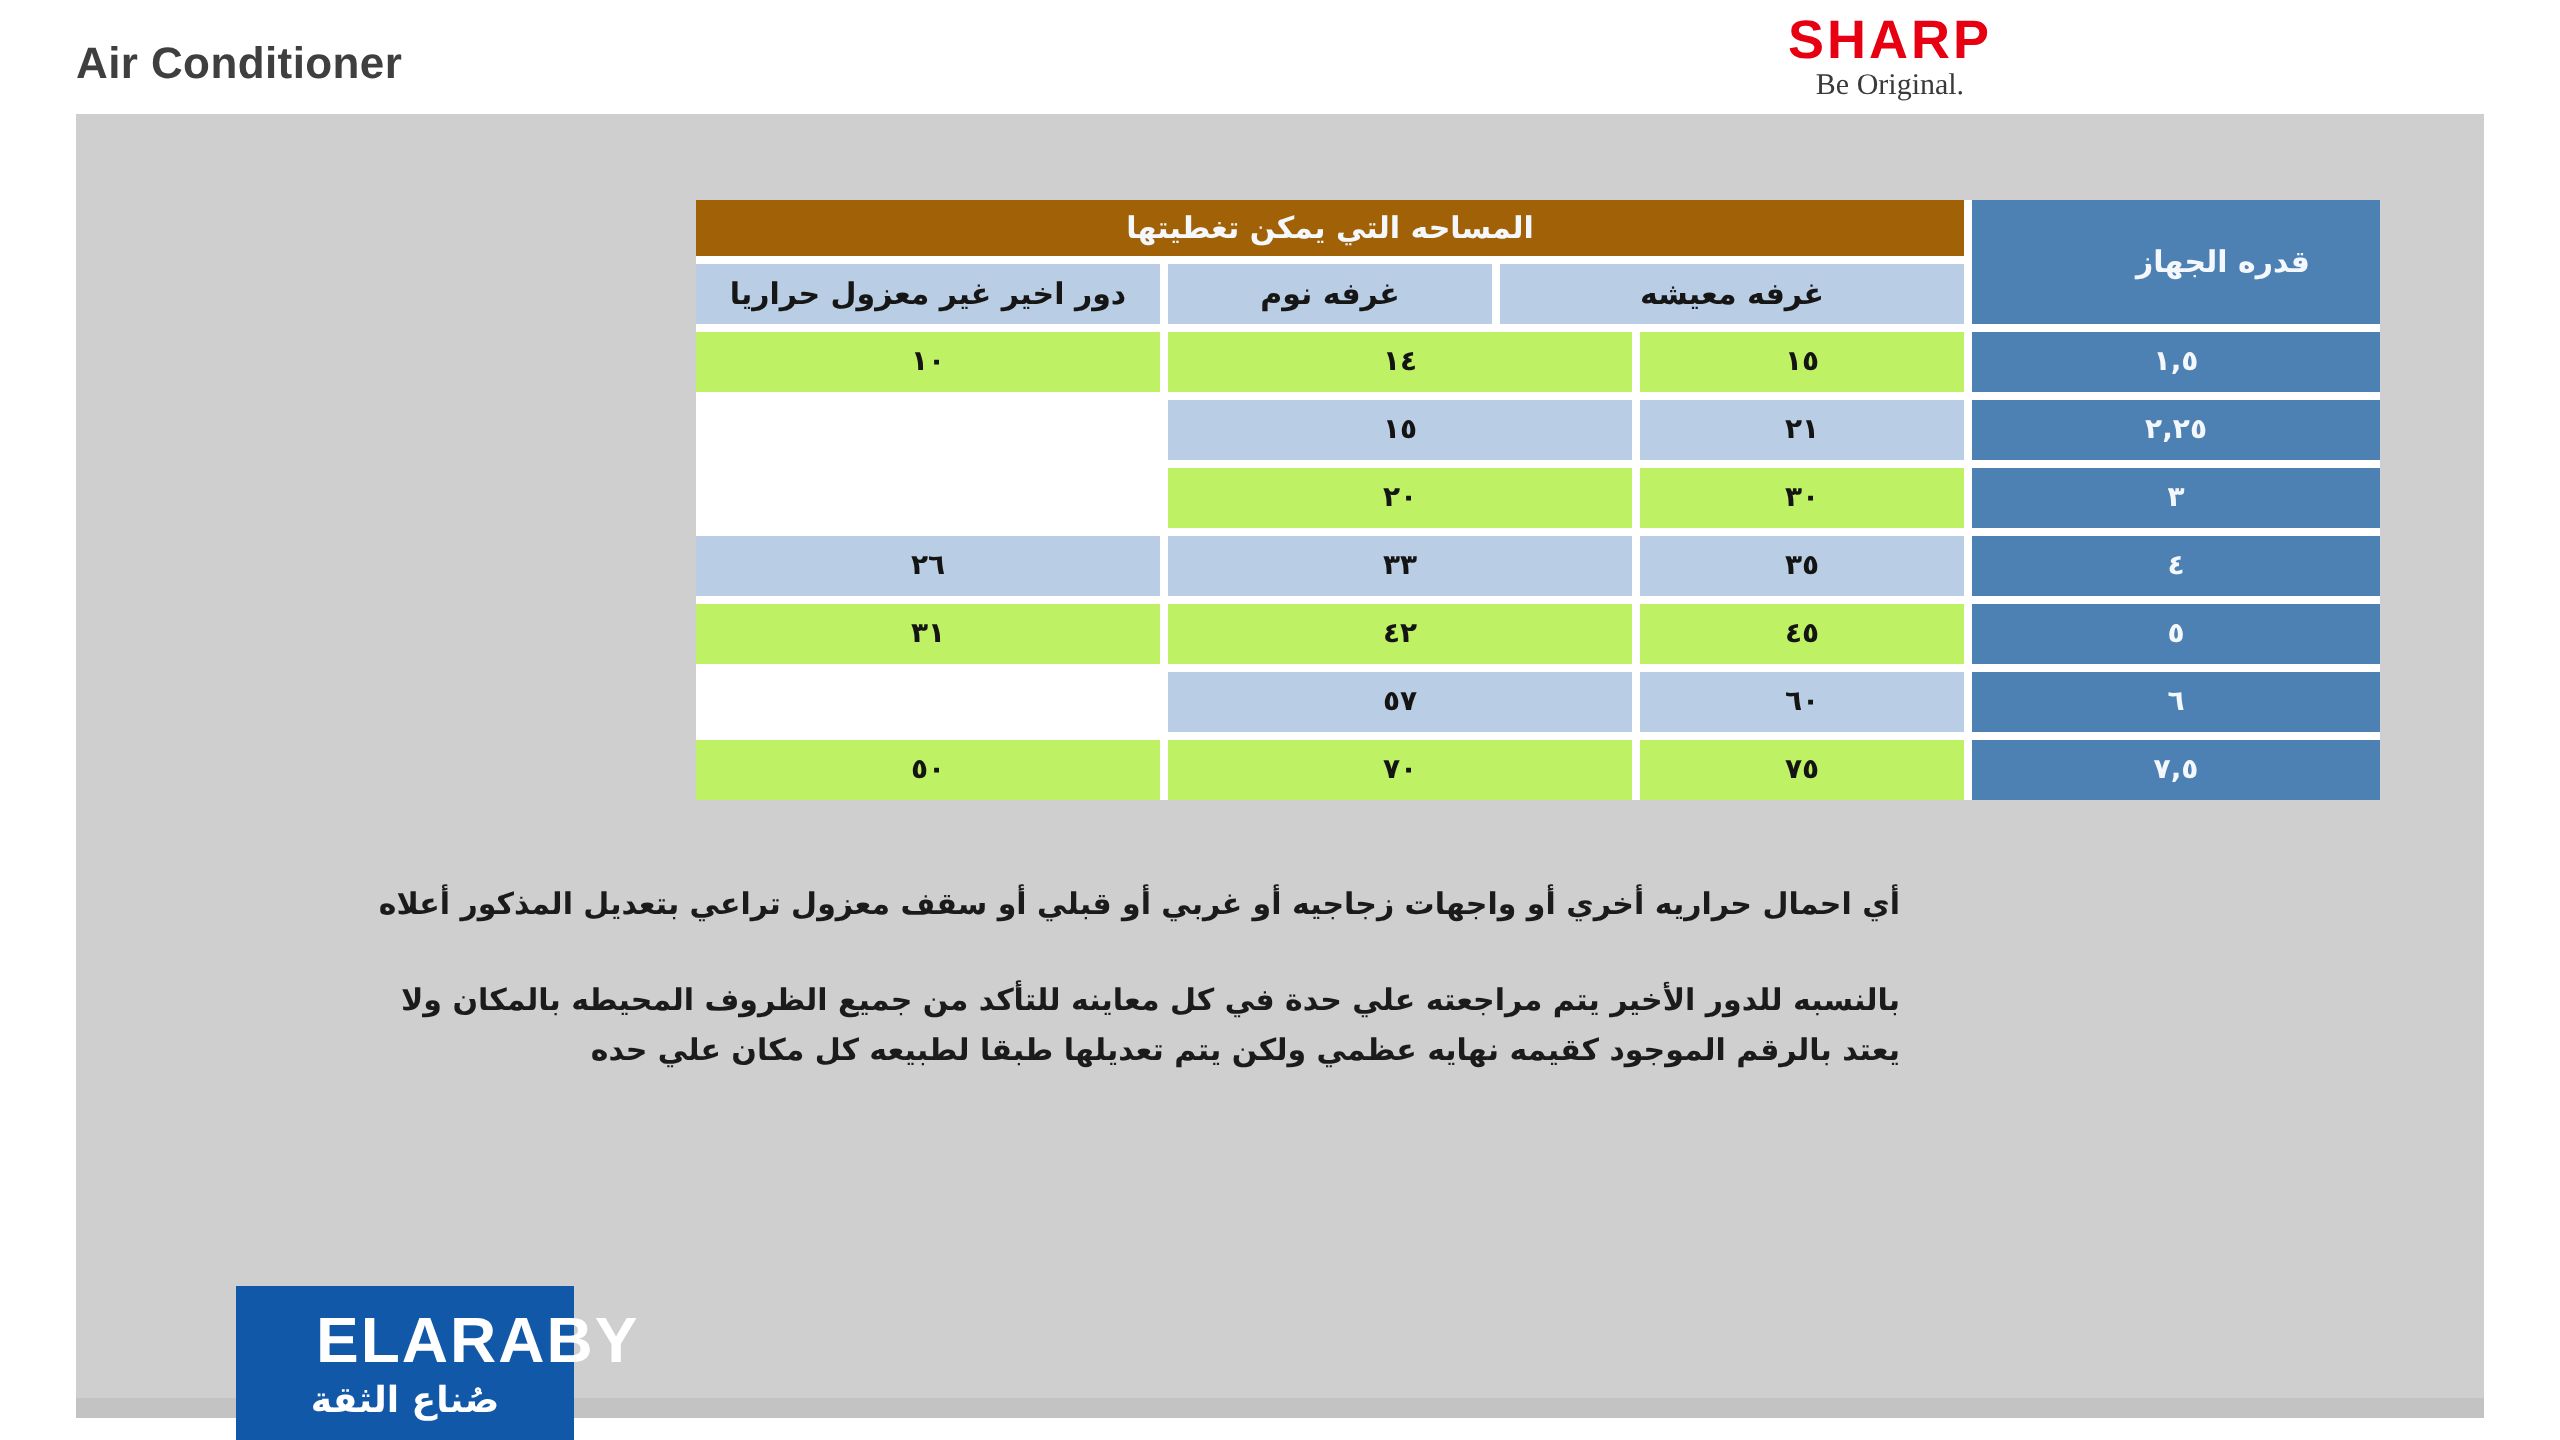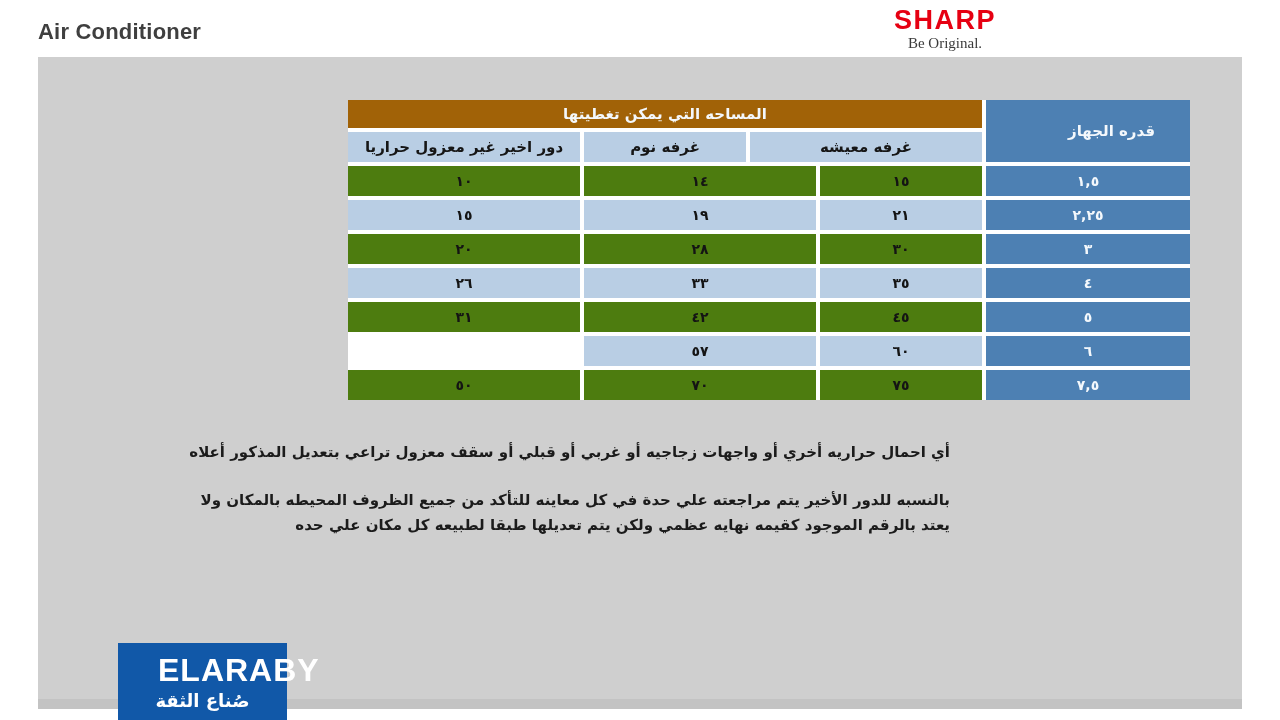--- a/index.html
+++ b/index.html
@@ -34,21 +34,21 @@
                align-items:center; justify-content:center; font-size:15px; font-weight:bold; }
   .sub-row { display:flex; gap:4px; }
   .sub-cell { height:30px; background:#b9cee4; color:#161616; display:flex;
               align-items:center; justify-content:center; font-size:15px; font-weight:bold; }
   .w-bedroom { width:162px; } .w-living { width:232px; } .w-top { width:232px; }
   .t-row { display:flex; gap:4px; height:30px; }
   .cap-cell { width:204px; background:#4d80b3; color:#f4f8fc; display:flex;
               align-items:center; justify-content:center; font-size:14px; font-weight:bold; }
   .d-cell { display:flex; align-items:center; justify-content:center;
             font-size:14px; font-weight:bold; color:#141414; }
-  .row-light .d-cell { background:#4d7c0f; }
+  .row-light .d-cell { background:#bef264; }
   .row-med   .d-cell { background:#b9cee4; }
 
   
   .note { position:absolute; right:90px; direction:rtl; text-align:right;
           color:#1b1b1b; font-weight:bold; font-size:15px; white-space:nowrap; }
   .note-1 { top:443px; }
   .note-2 { top:488px; line-height:25px; }
 
   
   .elaraby { position:absolute; left:118px; top:643px; width:169px; height:77px;
@@ -89,28 +89,26 @@
     <div class="t-row row-light">
       <div class="cap-cell">١,٥</div>
       <div class="d-cell w-bedroom">١٥</div>
       <div class="d-cell w-living">١٤</div>
       <div class="d-cell w-top">١٠</div>
     </div>
 
     <div class="t-row row-med">
       <div class="cap-cell">٢,٢٥</div>
       <div class="d-cell w-bedroom">٢١</div>
-      <div class="d-cell w-living">١٩</div>
       <div class="d-cell w-top">١٥</div>
     </div>
 
     <div class="t-row row-light">
       <div class="cap-cell">٣</div>
       <div class="d-cell w-bedroom">٣٠</div>
-      <div class="d-cell w-living">٢٨</div>
       <div class="d-cell w-top">٢٠</div>
     </div>
 
     <div class="t-row row-med">
       <div class="cap-cell">٤</div>
       <div class="d-cell w-bedroom">٣٥</div>
       <div class="d-cell w-living">٣٣</div>
       <div class="d-cell w-top">٢٦</div>
     </div>
 

